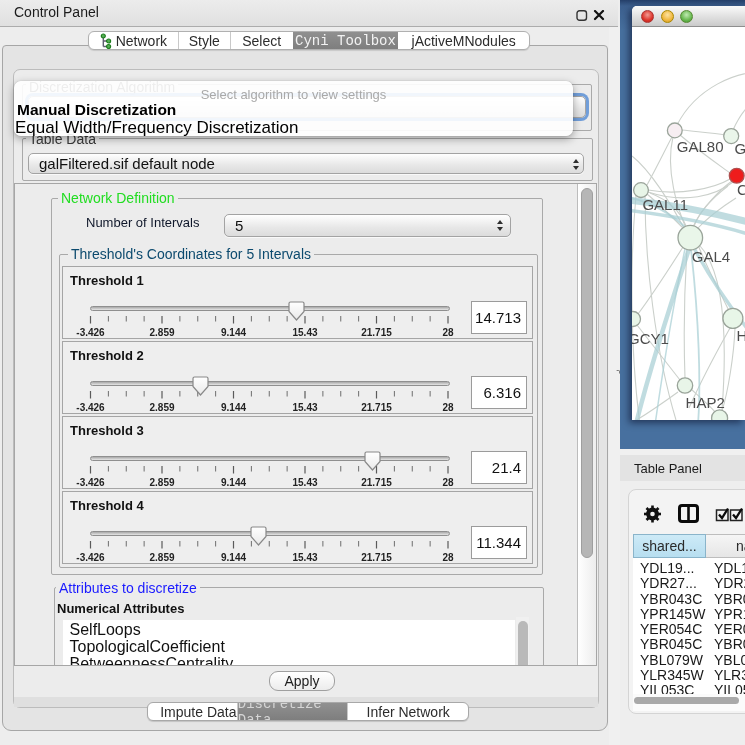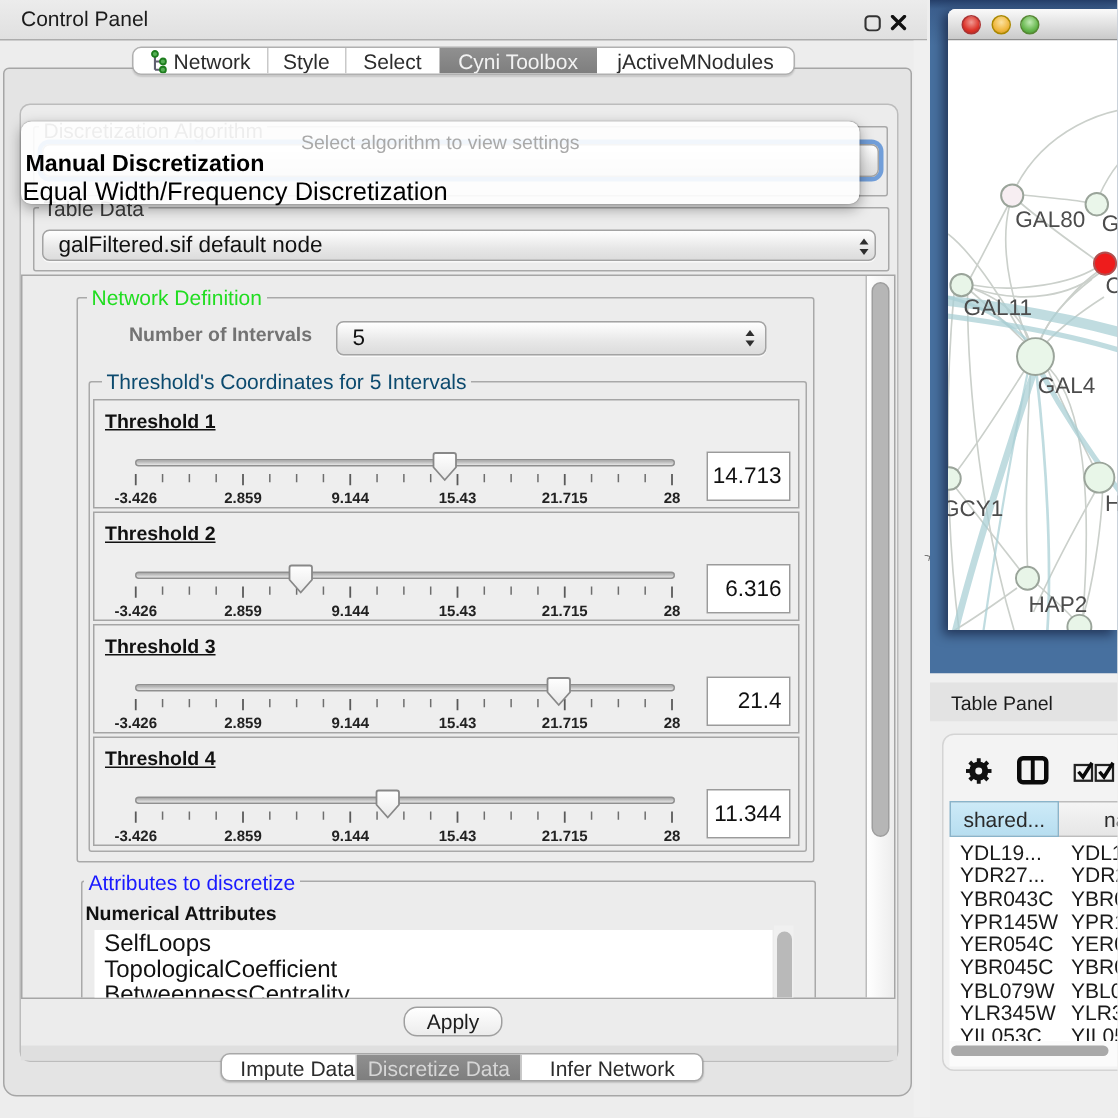--- a/index.html
+++ b/index.html
@@ -13,36 +13,36 @@
 .container{left:2px;top:45px;width:606px;height:686px;background:#e4e4e4;
   border:1px solid #a6a6a6;border-radius:4px 4px 9px 9px;}
 .bigpanel{left:13px;top:69px;width:586px;height:639px;background:#ececec;
   border:1px solid #bcbcbc;border-radius:7px;}
 
 .tabbar{left:88px;top:31px;width:442px;height:19px;background:#fff;border:1px solid #b0b0b0;
   border-radius:6px;display:flex;overflow:hidden;box-shadow:0 1px 1px rgba(0,0,0,0.12);}
 .tabseg{display:flex;align-items:center;justify-content:center;font-size:14px;color:#2c2c2c;height:100%;}
 .btabbar .tabseg{font-size:14px;}
 .btabbar .tabseg.sel{color:#d6d6d6;}
-.tabseg.sel{background:linear-gradient(#909090,#7e7e7e);color:#f2f2f2;}
+.tabseg.sel{background:linear-gradient(#909090,#7e7e7e);color:#f2f2f2;font-family:Liberation Mono, monospace;}
 .tsep{width:1px;height:100%;background:#c9c9c9;}
 
 .group{border:1px solid #a9a9a9;border-radius:2px;}
 .glabel{position:absolute;font-size:14px;background:#ececec;padding:0 3px;white-space:nowrap;}
 
 .combo{background:linear-gradient(#ffffff,#e7e7e7 60%,#dcdcdc);border:1px solid #a3a3a3;
   border-radius:5px;font-size:15px;color:#111;display:flex;align-items:center;
   padding-left:10px;box-shadow:0 1px 0 rgba(255,255,255,.7);}
 .arrows{position:absolute;width:6px;height:11px;}
 .arrows:before,.arrows:after{content:"";position:absolute;left:0;border-left:3px solid transparent;border-right:3px solid transparent;}
 .arrows:before{top:0;border-bottom:4.5px solid #2e2e2e;}
 .arrows:after{bottom:0;border-top:4.5px solid #2e2e2e;}
 
 .trow{left:62px;width:471px;height:73px;background:#eeeeee;border:1px solid #a5a5a5;}
-.trow .tl{position:absolute;left:7px;top:6px;font-weight:bold;font-size:13px;color:#111;text-decoration:underline;}
+.trow .tl{position:absolute;left:7px;top:6px;font-weight:bold;font-size:13px;color:#111;}
 .track{position:absolute;left:27px;top:38.5px;width:360px;height:5px;border:1px solid #8f8f8f;
   border-radius:2.5px;background:linear-gradient(#a8a8a8,#e6e6e6);}
 .vbox{position:absolute;left:408px;top:34px;width:56px;height:33px;background:#fff;
   border:1px solid #9b9b9b;display:flex;align-items:center;justify-content:flex-end;
   padding-right:5px;font-size:15px;color:#111;}
 .thumb{position:absolute;top:34px;width:17px;height:20px;}
 
 .popup{left:14px;top:81px;width:559px;height:55px;background:rgba(255,255,255,0.9);
   border-radius:7px;box-shadow:0 3px 9px rgba(0,0,0,0.35),0 0 1px rgba(0,0,0,0.3);}
 
@@ -91,21 +91,21 @@
   <div class="abs" style="left:15px;top:117.5px;font-size:17px;color:#000;z-index:5;">Equal Width/Frequency Discretization</div>
   <div class="abs" style="left:17px;top:101px;font-size:15.5px;font-weight:bold;color:#000;z-index:5;">Manual Discretization</div>
 
   <div class="abs" style="left:14px;top:183px;width:583px;height:483px;border:1px solid #a6a6a6;background:#ececec;overflow:hidden;">
     <div class="abs" style="left:562px;top:0;width:20px;height:481px;background:linear-gradient(90deg,#ffffff,#ececec);border-left:1px solid #bcbcbc;"></div>
     <div class="abs" style="left:566px;top:4px;width:12px;height:370px;background:#b6b6b6;border:1px solid #9e9e9e;border-radius:6px;"></div>
 
     <div class="abs group" style="left:36px;top:14px;width:492px;height:377px;"></div>
     <div class="abs glabel" style="left:43px;top:6px;color:#21dd21;background:#ececec;">Network Definition</div>
 
-    <div class="abs" style="left:71px;top:31px;font-size:13px;font-weight:bold;color:#737373;">Number of Intervals</div>
+    <div class="abs" style="left:71px;top:31px;font-size:13px;font-weight:normal;color:#0f172a;">Number of Intervals</div>
     <div class="abs combo" style="left:209px;top:30px;width:287px;height:23px;">5</div>
     <div class="abs arrows" style="left:482px;top:35.5px;"></div>
 
     <div class="abs group" style="left:44px;top:70px;width:479px;height:314px;"></div>
     <div class="abs glabel" style="left:53px;top:62px;color:#0c4a6e;background:#ececec;">Threshold's Coordinates for 5 Intervals</div>
 
     <div id="rows">
         <div class="abs trow" style="top:82px;left:47px;">
           <div class="tl">Threshold 1</div>
           <div class="track"></div>

